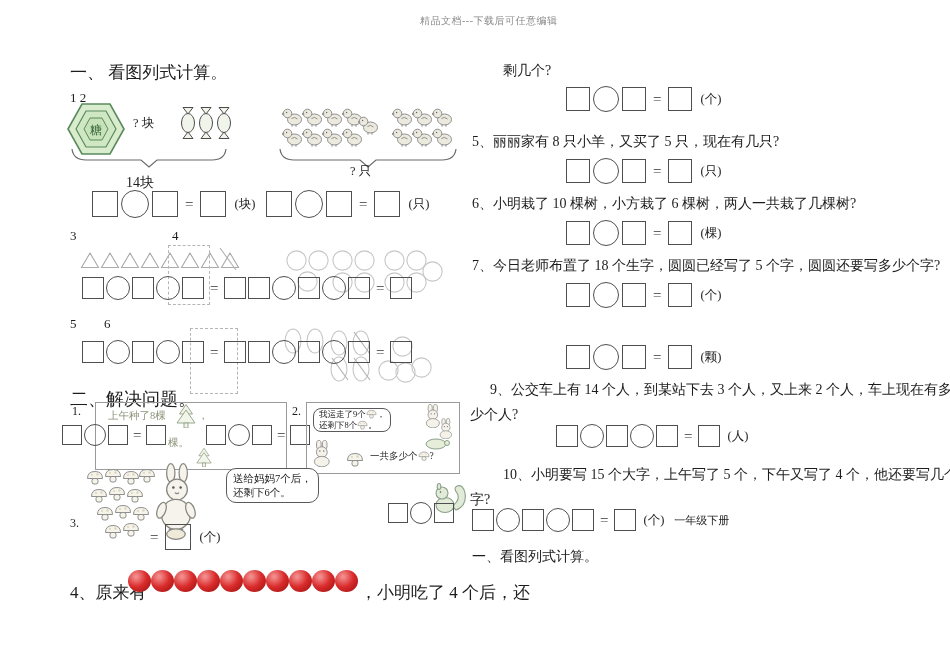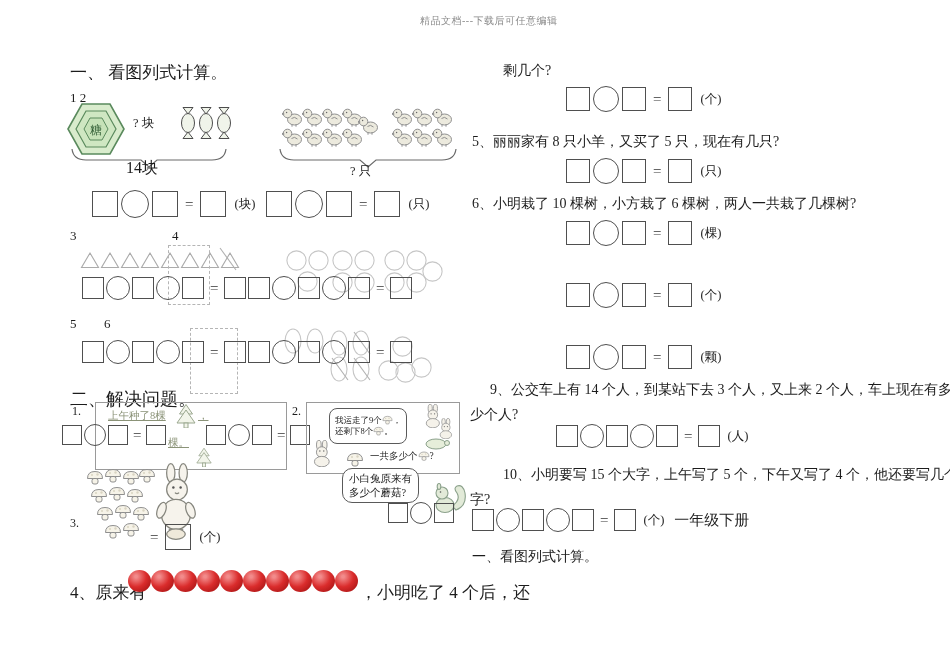--- a/index.html
+++ b/index.html
@@ -3,37 +3,37 @@
 <meta charset="utf-8">
 <style>
   html,body{margin:0;padding:0;background:#ffffff;}
   .page{position:relative;width:950px;height:672px;background:#fff;overflow:hidden;
         font-family:"Liberation Serif","DejaVu Serif",serif;color:#1c1c1c;}
   .abs{position:absolute;}
   .t{font-size:17px;white-space:nowrap;line-height:1.25;}
   .tr{font-size:14px;white-space:nowrap;line-height:1.25;}
   .num{font-size:13px;}
   .wm{font-size:10px;color:#8a8a8a;letter-spacing:.5px;text-align:right;}
-  .hand{color:#8b9378;font-size:10.5px;white-space:nowrap;text-decoration:underline;}
+  .hand{color:#8b9378;font-size:10.5px;white-space:nowrap;}
   
   .eq{position:absolute;display:flex;align-items:center;gap:3px;}
   .sq,.ci{display:inline-block;border:1.6px solid #4f4f4f;background:transparent;box-sizing:border-box;flex:none;}
   .ci{border-radius:50%;}
   .b26{width:26px;height:26px;} .c28{width:28px;height:28px;}
   .b24{width:24px;height:24px;} .c26{width:26px;height:26px;}
   .b22{width:22px;height:22px;} .c24{width:24px;height:24px;}
   .b20{width:20px;height:20px;} .c22{width:22px;height:22px;}
   .es{font-size:15px;color:#333;margin:0 4px;flex:none;}
   .unit{font-size:12.5px;margin-left:5px;flex:none;}
-  .suffix{font-size:15px;margin-left:8px;flex:none;font-family:Liberation Mono, monospace;}
+  .suffix{font-size:11px;margin-left:8px;flex:none;font-family:Liberation Mono, monospace;}
   .dash{border:1.2px dashed #b5b5b5;background:transparent;}
   .picbox{border:1px solid #9a9a9a;background:transparent;}
   .bubble{border:1px solid #5a5a5a;border-radius:10px;background:#fff;
           font-size:10.5px;line-height:1.3;padding:3px 6px;white-space:nowrap;}
-  .bubble.small{font-size:8.5px;padding:6px 5px;border-radius:8px;margin-left:16px;}
+  .bubble.small{font-size:8.5px;padding:0 5px;border-radius:8px;}
   .apple{width:23px;height:22px;border-radius:50%;flex:none;
          background:radial-gradient(circle at 35% 30%, #f28b8b 6%, #da2c2c 48%, #a81414 88%);}
   .apples{display:flex;gap:0px;}
   svg{display:block;}
 </style>
 </head>
 <body>
 
 <svg style="position:absolute;width:0;height:0" aria-hidden="true">
 <defs>
@@ -127,21 +127,21 @@
     </svg>
   <svg class="abs" style="left:198px;top:106px" width="16" height="34" viewBox="0 0 16 34">
       <use href="#g-candy"></use>
     </svg>
   <svg class="abs" style="left:216px;top:106px" width="16" height="34" viewBox="0 0 16 34">
       <use href="#g-candy"></use>
     </svg>
   <svg class="abs" style="left:70px;top:147px" width="158" height="22" viewBox="0 0 158 22">
     <path d="M2,2 C3,10 8,13 16,13 L71,13 L79,20 L87,13 L142,13 C150,13 155,10 156,2" fill="none" stroke="#6a6a6a" stroke-width="1.2"></path>
   </svg>
-  <div class="abs t" style="left:126px;top:158px;font-size:16px">14块</div>
+  <div class="abs t" style="left:126px;top:174px;font-size:14px">14块</div>
 
   <svg class="abs" style="left:282px;top:106px" width="21" height="21" viewBox="0 0 21 21">
       <use href="#g-chick"></use>
     </svg>
   <svg class="abs" style="left:302px;top:106px" width="21" height="21" viewBox="0 0 21 21">
       <use href="#g-chick"></use>
     </svg>
   <svg class="abs" style="left:322px;top:106px" width="21" height="21" viewBox="0 0 21 21">
       <use href="#g-chick"></use>
     </svg>
@@ -449,23 +449,23 @@
     </svg>
   <svg class="abs" style="left:104px;top:524px" width="18" height="15" viewBox="0 0 18 15">
       <use href="#g-mush"></use>
     </svg>
   <svg class="abs" style="left:122px;top:522px" width="18" height="15" viewBox="0 0 18 15">
       <use href="#g-mush"></use>
     </svg>
   <svg class="abs" style="left:148px;top:462px" width="58" height="80" viewBox="0 0 56 76">
       <use href="#g-rabbit-big"></use>
     </svg>
-  <div class="abs bubble" style="left:342px;top:468px">
-    <div>小白兔原来有</div>
-    <div>多少个蘑菇?</div>
+  <div class="abs bubble" style="left:226px;top:468px">
+    <div>送给妈妈7个后，</div>
+    <div>还剩下6个。</div>
   </div>
   <svg class="abs" style="left:434px;top:478px" width="34" height="38" viewBox="0 0 34 34">
       <use href="#g-squirrel"></use>
     </svg>
 
   <div class="abs num" style="left:70px;top:516px;font-size:12px">3.</div>
   <div class="eq" style="left:146px;top:524px">
     <span class="es">=</span>
     <span class="sq b26"></span>
     <span class="unit">(个)</span>
@@ -520,20 +520,23 @@
   </div>
   <div class="eq" style="left:566px;top:220px">
     <span class="sq b24"></span>
     <span class="ci c26"></span>
     <span class="sq b24"></span>
     <span class="es">=</span>
     <span class="sq b24"></span>
     <span class="unit">(棵)</span>
   </div>
 
+  <div class="abs tr" style="left:472px;top:257px">
+    <span>7、</span><span>今日老师布置了 18 个生字，圆圆已经写了 5 个字，圆圆还要写多少个字?</span>
+  </div>
   <div class="eq" style="left:566px;top:282px">
     <span class="sq b24"></span>
     <span class="ci c26"></span>
     <span class="sq b24"></span>
     <span class="es">=</span>
     <span class="sq b24"></span>
     <span class="unit">(个)</span>
   </div>
 
   <div class="eq" style="left:566px;top:344px">

